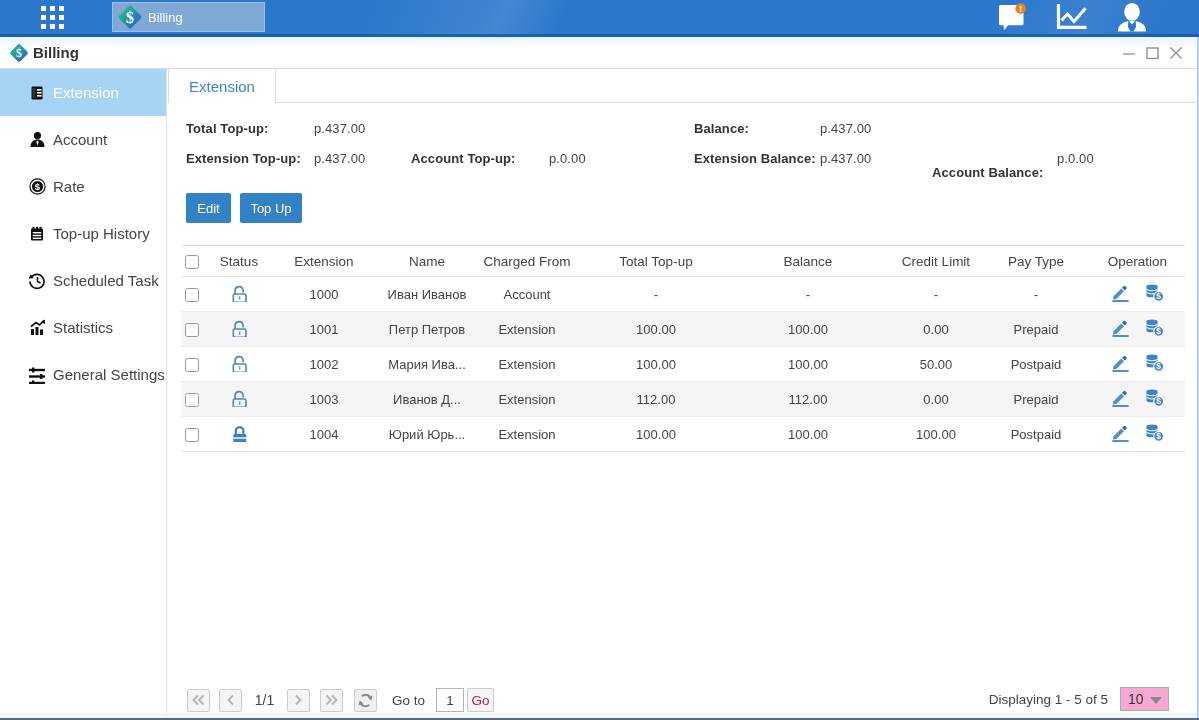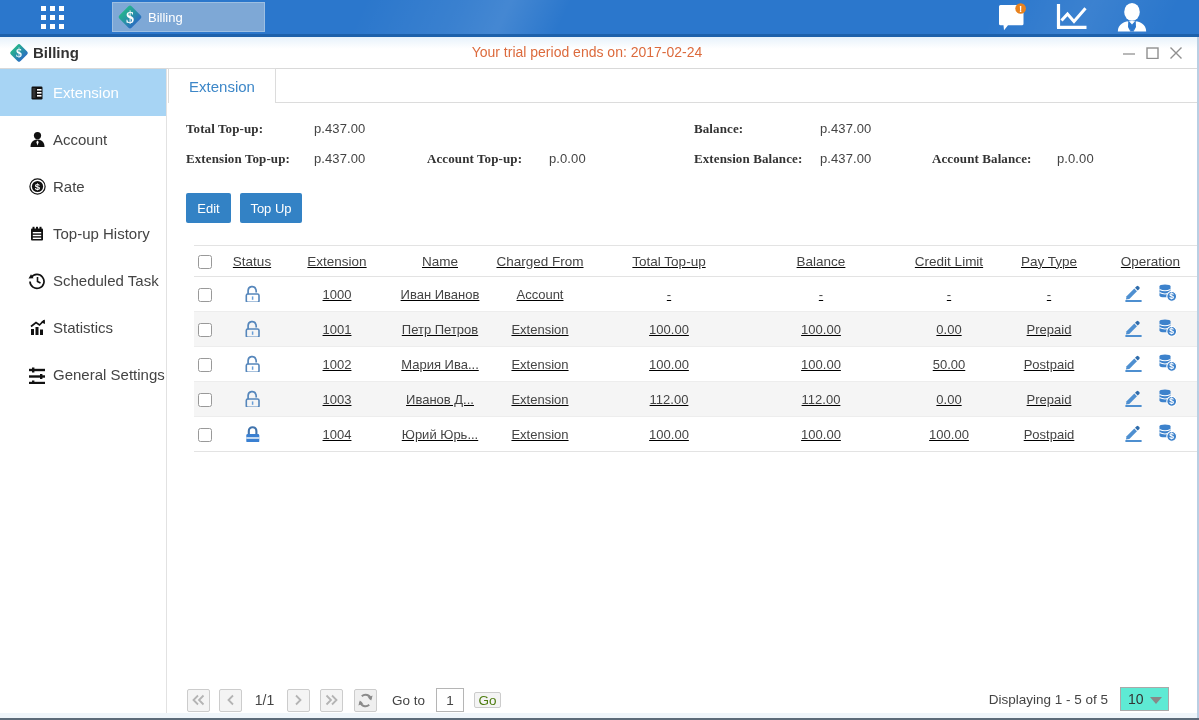--- a/index.html
+++ b/index.html
@@ -38,42 +38,42 @@
 
 
 .content { position:absolute; left:168px; top:69px; width:1031px; height:644px; background:#fff; }
 .tabrow { position:absolute; left:0; top:-1px; width:1031px; height:35px; }
 .tab1 { position:absolute; left:0; top:0; width:108px; height:35px; background:#fff;
   border:1px solid #dcdcdc; border-bottom:none; color:#3d87c8; font-size:15px;
   display:flex; align-items:center; justify-content:center; }
 .tabline { position:absolute; left:108px; right:0; top:34px; height:1px; background:#dcdcdc; }
 
 .stat { position:absolute; font-size:13px; color:#444; white-space:nowrap; letter-spacing:0.1px; }
-.stat b { color:#333;font-family:Liberation Serif, serif; }
+.stat b { color:#333; }
 
 .btn { position:absolute; background:#3382c5; color:#fff; font-size:13px;
   border-radius:2px; display:flex; align-items:center; justify-content:center; }
 
 
-table.grid { position:absolute; left:26px; top:176px; width:1004px; border-collapse:collapse; table-layout:fixed;text-decoration:underline; }
+table.grid { position:absolute; left:13px; top:176px; width:1004px; border-collapse:collapse; table-layout:fixed; }
 table.grid th { height:31px; font-weight:normal; font-size:13.5px; color:#444;
   border-top:1px solid #e3e3e3; border-bottom:1px solid #e3e3e3; text-align:center; }
 table.grid td { height:35px; font-size:13px; color:#444; text-align:center;
   border-bottom:1px solid #ededed;margin-top:44px; }
 table.grid tr.alt td { background:#f5f5f5; }
 table.grid tr:last-child td { border-bottom:1px solid #e3e3e3; }
 .cb { display:inline-block; width:14px; height:14px; border:1px solid #999; border-radius:2.5px; background:#fff; vertical-align:middle; }
 table.grid td.cbc, table.grid th.cbc { text-align:left; padding-left:4px; }
 
 
 .pager { position:absolute; left:19px; top:619px; height:24px; display:flex; align-items:center; font-size:13.5px; color:#444; }
 .pbtn { width:23px; height:23px; background:#f4f4f4; border:1px solid #ccc; border-radius:2px; flex:none;
   display:flex; align-items:center; justify-content:center; color:#b4b4b4; font-size:15px; }
 .pright { position:absolute; right:30px; top:618px; height:24px; display:flex; align-items:center; font-size:13.5px; color:#444; }
-.dd { width:49px; height:24px; border:1px solid #a9a9a9; background:#5eead4; margin-left:12px; flex:none;
+.dd { width:49px; height:24px; border:1px solid #a9a9a9; background:#f9a8d4; margin-left:12px; flex:none;
   position:relative; font-size:14px; color:#333; }
 .dd .v { position:absolute; left:7px; top:3px; }
 .dd .ar { position:absolute; right:6px; top:9px; width:0; height:0;
   border-left:6px solid transparent; border-right:6px solid transparent; border-top:7px solid #888; }
 
 .footstrip { position:absolute; left:0; top:713px; width:1199px; height:5px; background:#eff5fa; }
 .footline { position:absolute; left:0; top:718px; width:1199px; height:2px; background:#5c6b79; }
 .rightedge { position:absolute; right:0; top:37px; width:2px; height:681px; background:#b9cfe3; }
 </style>
 </head>
@@ -128,21 +128,20 @@
     </div>
     <div class="darkstrip"></div>
   </div>
 
   <div class="titlebar">
     <svg class="appicon" width="22" height="22" viewBox="0 0 24 24">
       <rect x="4.5" y="4.5" width="15" height="15" rx="2.5" fill="url(#dg)" transform="rotate(45 12 12)"></rect>
       <text x="12" y="16.6" font-size="13" font-family="Liberation Serif, serif" font-weight="bold" fill="#fff" text-anchor="middle">$</text>
     </svg>
     <span class="name">Billing</span>
-    <div class="trial">Your trial period ends on: 2017-02-24</div>
     <div class="winbtns">
       <svg width="14" height="12" viewBox="0 0 14 12">
           <line x1="1" y1="7" x2="13" y2="7" stroke="#a6a6a6" stroke-width="1.6"></line>
         </svg>
       <svg width="13" height="12" viewBox="0 0 13 12">
           <rect x="1" y="1" width="11" height="10.5" fill="none" stroke="#8f8f8f" stroke-width="1.4"></rect>
         </svg>
       <svg width="14" height="12" viewBox="0 0 14 12">
           <path d="M1.5 0.5 L12.5 11.5 M12.5 0.5 L1.5 11.5" stroke="#8f8f8f" stroke-width="1.4"></path>
         </svg>
@@ -220,25 +219,25 @@
       <div class="tabline"></div>
     </div>
 
     <div class="stat" style="left:18px; top:51.5px"><b>Total Top-up:</b></div>
     <div class="stat" style="left:146px; top:51.5px">p.437.00</div>
     <div class="stat" style="left:526px; top:51.5px"><b>Balance:</b></div>
     <div class="stat" style="left:652px; top:51.5px">p.437.00</div>
 
     <div class="stat" style="left:18px; top:82px"><b>Extension Top-up:</b></div>
     <div class="stat" style="left:146px; top:82px">p.437.00</div>
-    <div class="stat" style="left:259px; top:82px"><b>Account Top-up:</b></div>
+    <div class="stat" style="left:243px; top:82px"><b>Account Top-up:</b></div>
     <div class="stat" style="left:381px; top:82px">p.0.00</div>
     <div class="stat" style="left:526px; top:82px"><b>Extension Balance:</b></div>
     <div class="stat" style="left:652px; top:82px">p.437.00</div>
-    <div class="stat" style="left:764px; top:82px"><b>Account Balance:</b></div>
+    <div class="stat" style="left:764px; top:96px"><b>Account Balance:</b></div>
     <div class="stat" style="left:889px; top:82px">p.0.00</div>
 
     <div class="btn" style="left:18px; top:124px; width:45px; height:30px">Edit</div>
     <div class="btn" style="left:72px; top:124px; width:62px; height:30px">Top Up</div>
 
     <table class="grid">
       <colgroup>
         <col style="width:35px">
           <col style="width:46px">
           <col style="width:124px">
@@ -425,21 +424,21 @@
         </div>
       <div class="pbtn" style="margin-right:15px; background:#efefef">
         <svg width="15" height="15" viewBox="0 0 15 15">
             <path d="M12.8 6.2 A5.4 5.4 0 0 0 3.8 3.2 M2.2 8.8 A5.4 5.4 0 0 0 11.2 11.8" fill="none" stroke="#8a8a8a" stroke-width="2"></path>
             <path d="M14.6 2.6 L13.2 7.6 L9.8 4.4 z" fill="#8a8a8a"></path>
             <path d="M0.4 12.4 L1.8 7.4 L5.2 10.6 z" fill="#8a8a8a"></path>
           </svg>
       </div>
       <span>Go to</span>
       <div style="width:28px; height:24px; border:1px solid #b5b5b5; margin-left:11px; text-align:center; line-height:23px; background:#fff; flex:none">1</div>
-      <div class="pbtn" style="margin-left:10px; color:#4d7c0f; width:27px; height:16px; font-size:13.5px">Go</div>
+      <div class="pbtn" style="margin-left:3px; color:#be185d; width:27px; height:24px; font-size:13.5px">Go</div>
     </div>
     <div class="pright">
       <span>Displaying 1 - 5 of 5</span>
       <div class="dd">
           <span class="v">10</span>
           <span class="ar"></span>
         </div>
     </div>
   </div>
 

